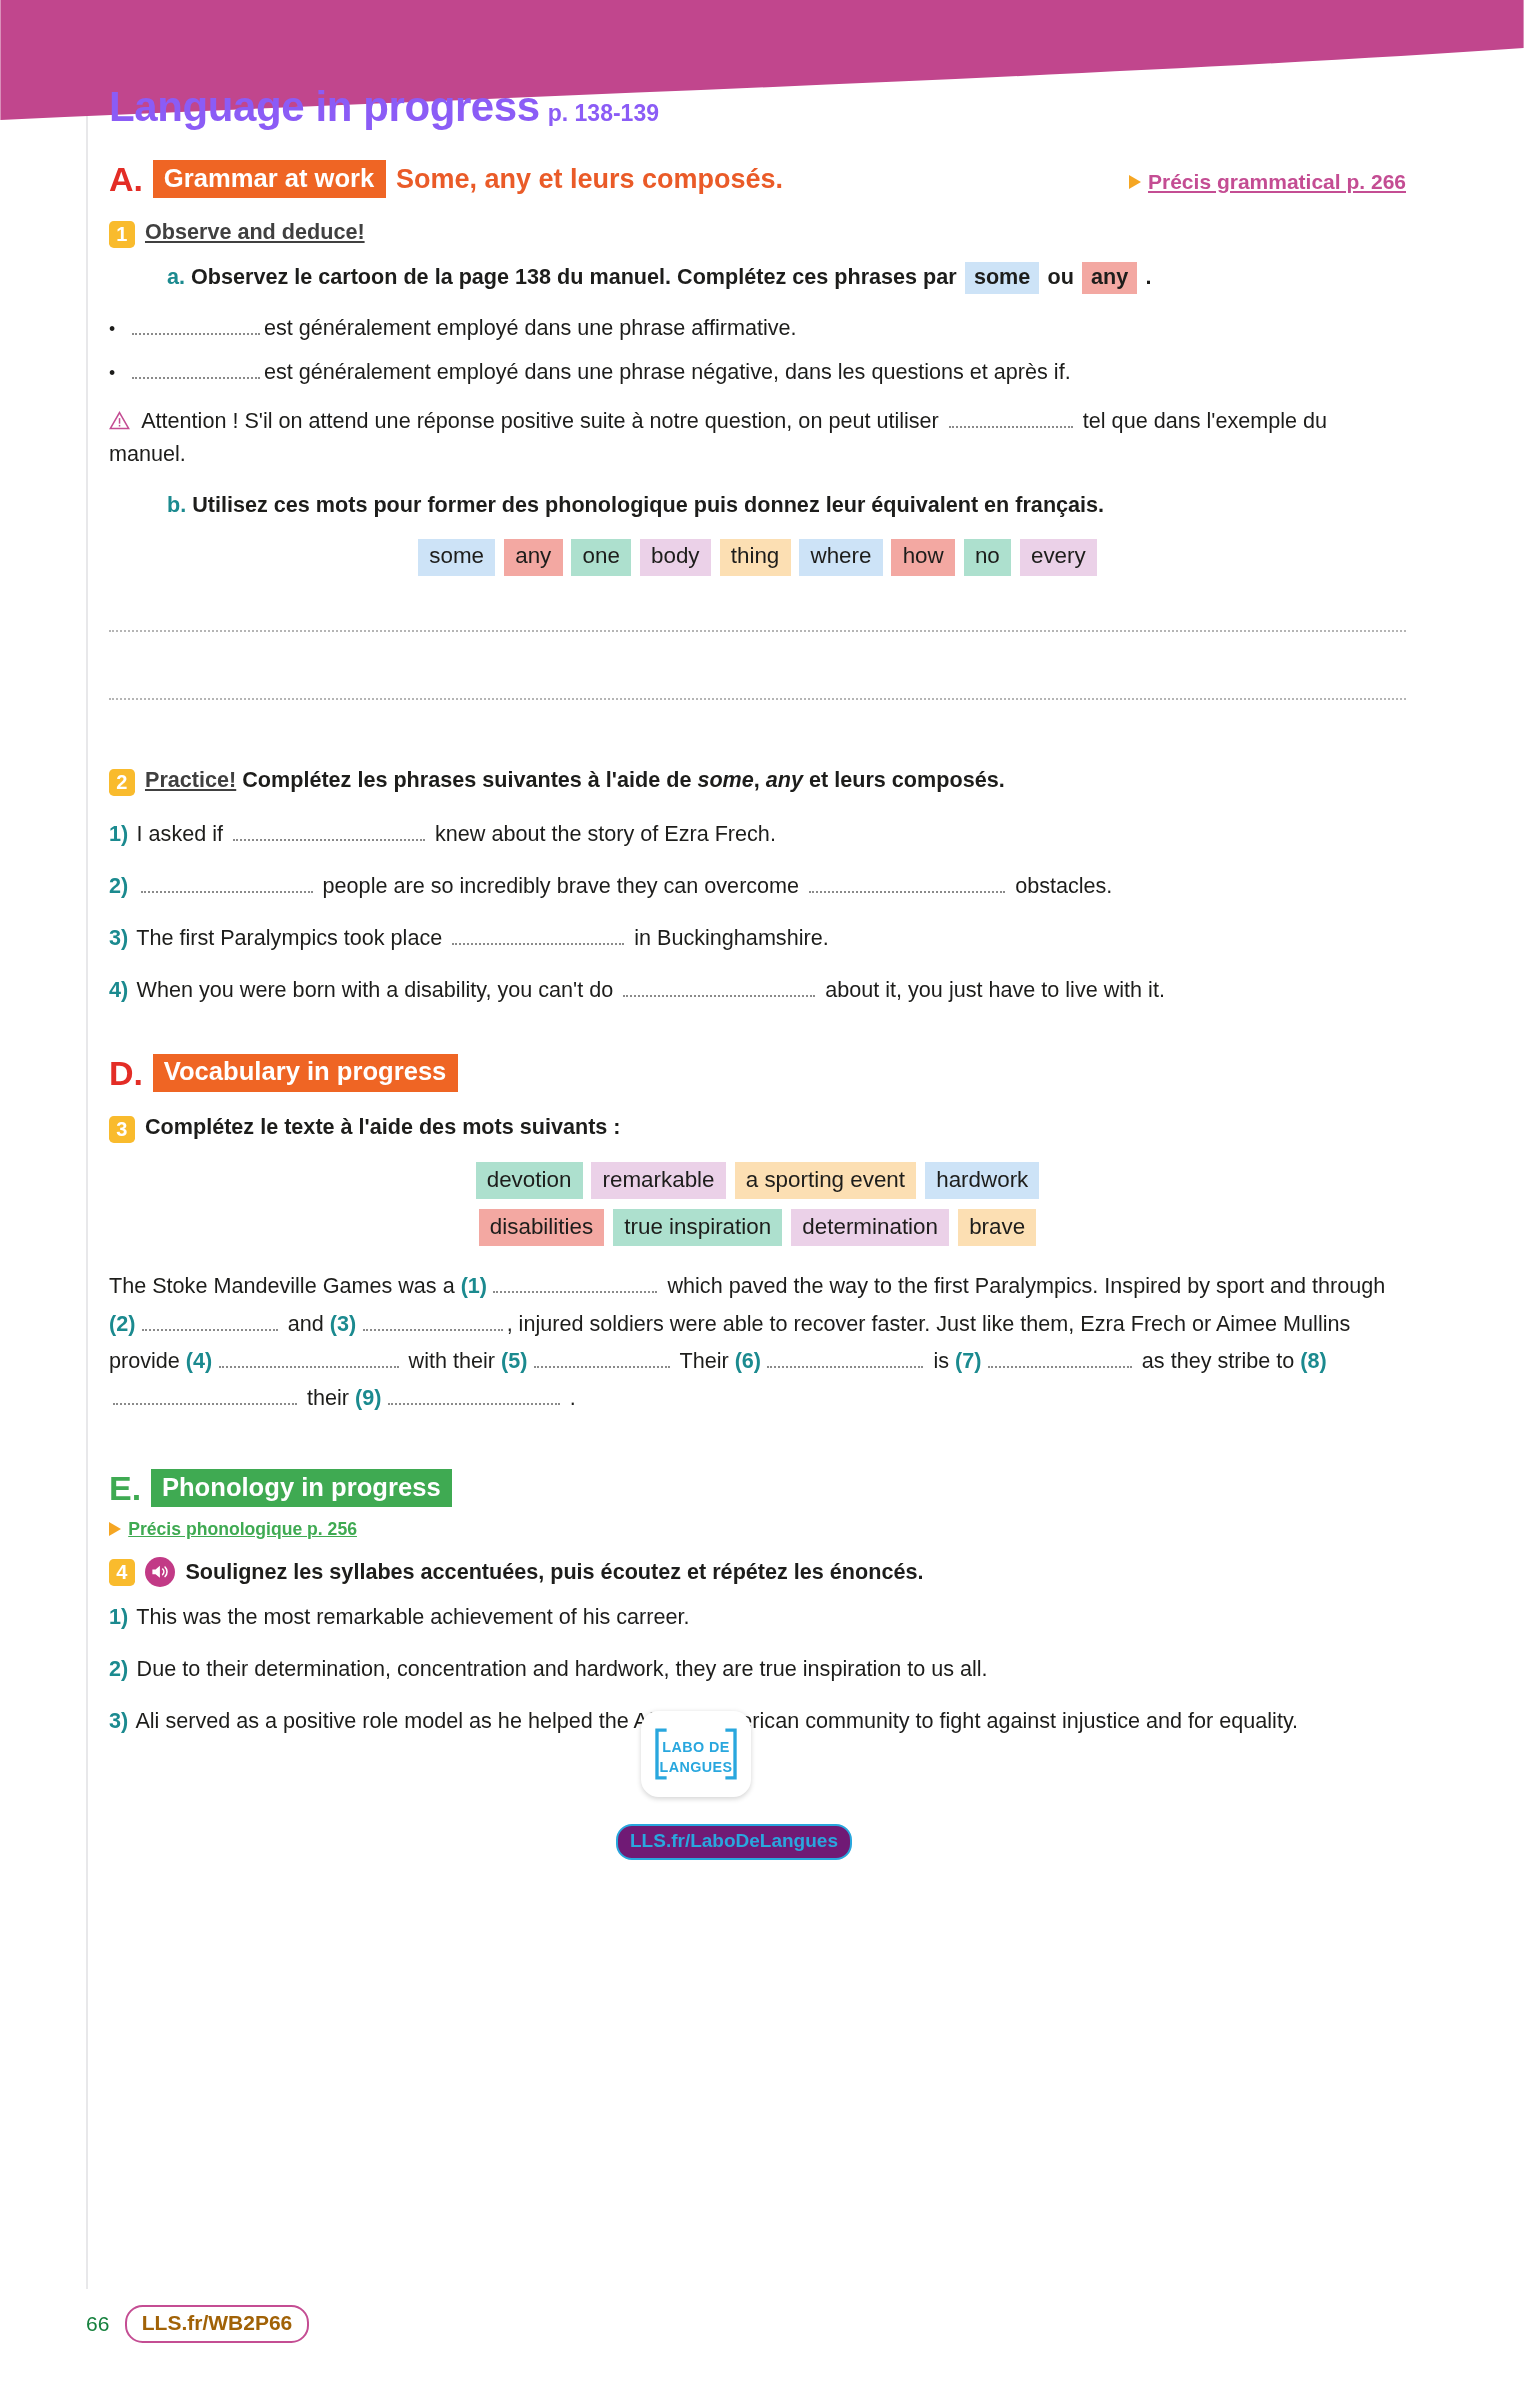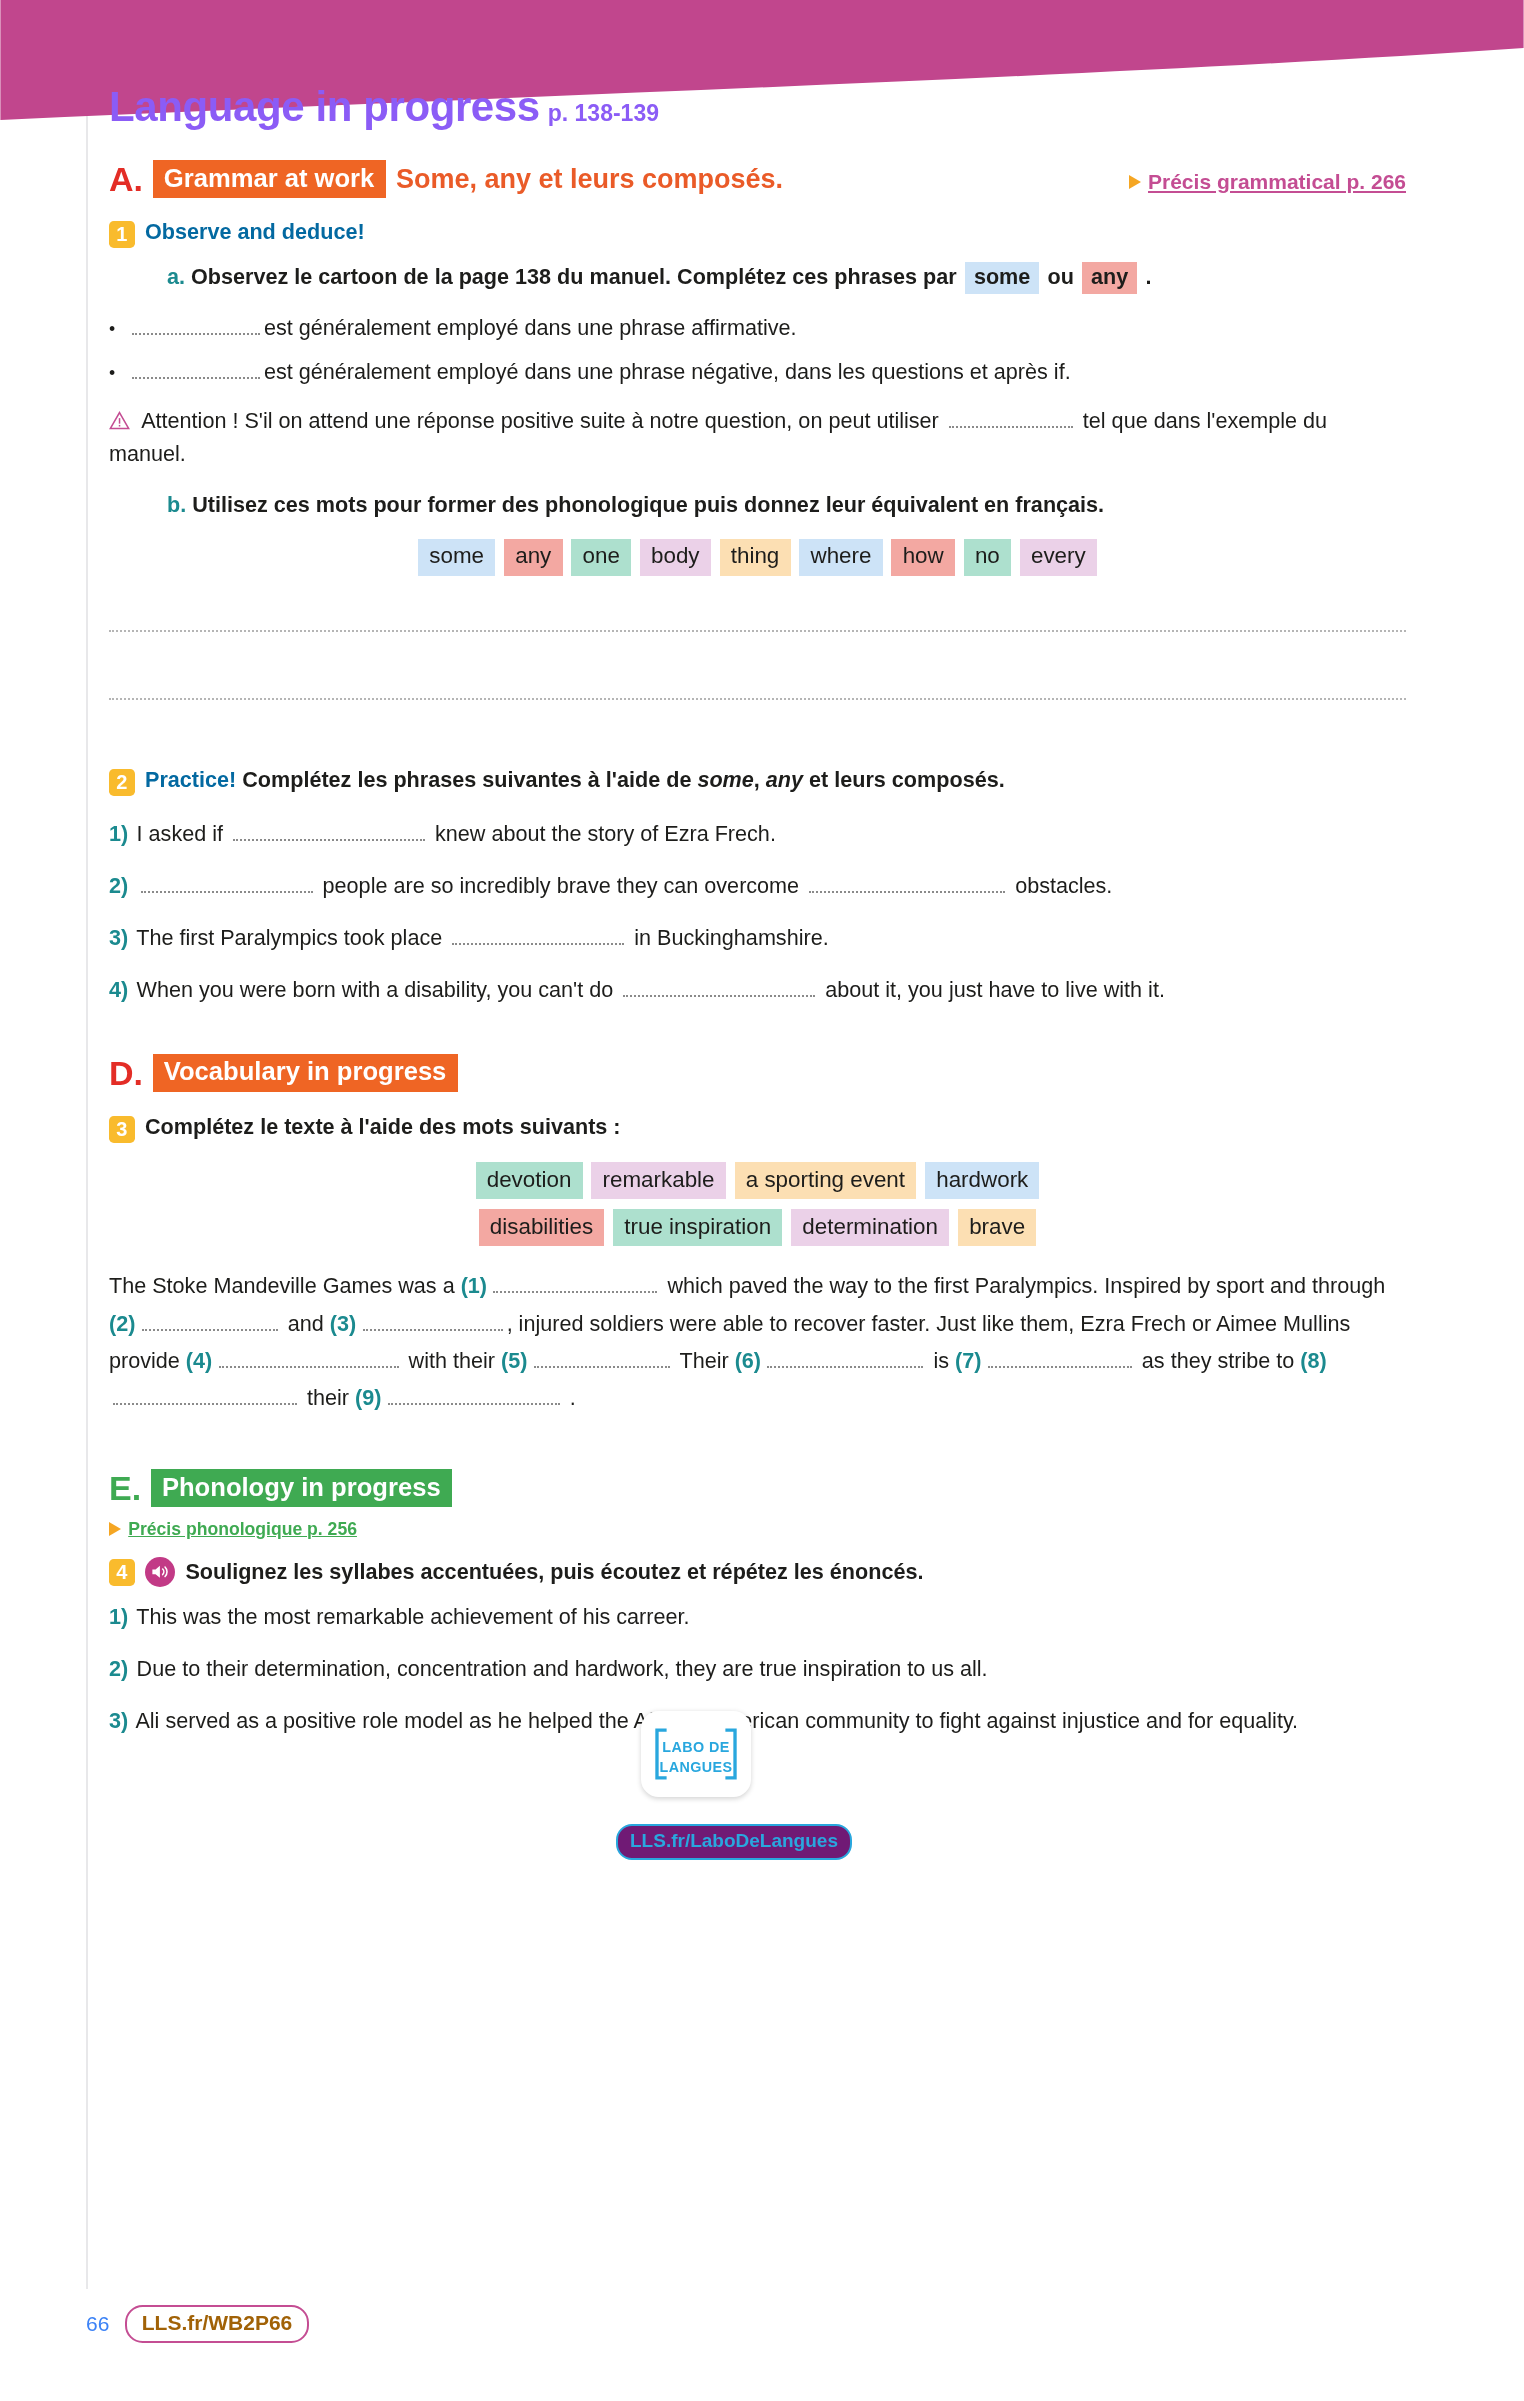--- a/index.html
+++ b/index.html
@@ -125,21 +125,21 @@
     display: flex; align-items: center; justify-content: center;
     flex: 0 0 auto;
     margin-top: 1.6px;
   }
   .ex-title {
     font-weight: bold;
     font-size: 21.6px;
     color: #1d1d1b;
     line-height: 1.25;
   }
-  .ex-title .teal { color: #0369a1; }
+  .ex-title .teal { color: #404040; text-decoration: underline; }
   .ex-title em { font-style: italic; }
 
   
   .ptext {
     font-size: 21.6px;
     color: #1d1d1b;
     line-height: 1.55;
   }
   .subq {
     font-weight: bold;
@@ -261,21 +261,21 @@
   .footer {
     position: absolute;
     left: 86px;
     top: 2305px;
     display: flex;
     align-items: center;
     gap: 16px;
     z-index: 3;
   }
   .footer-page {
-    color: #3b82f6;
+    color: #15803d;
     font-size: 21px;
   }
   .footer-pill {
     border: 2.4px solid #c44d93;
     border-radius: 17.6px;
     color: #a16207;
     font-weight: bold;
     font-size: 21px;
     padding: 4px 14.4px 5.6px 14.4px;
     white-space: nowrap;

